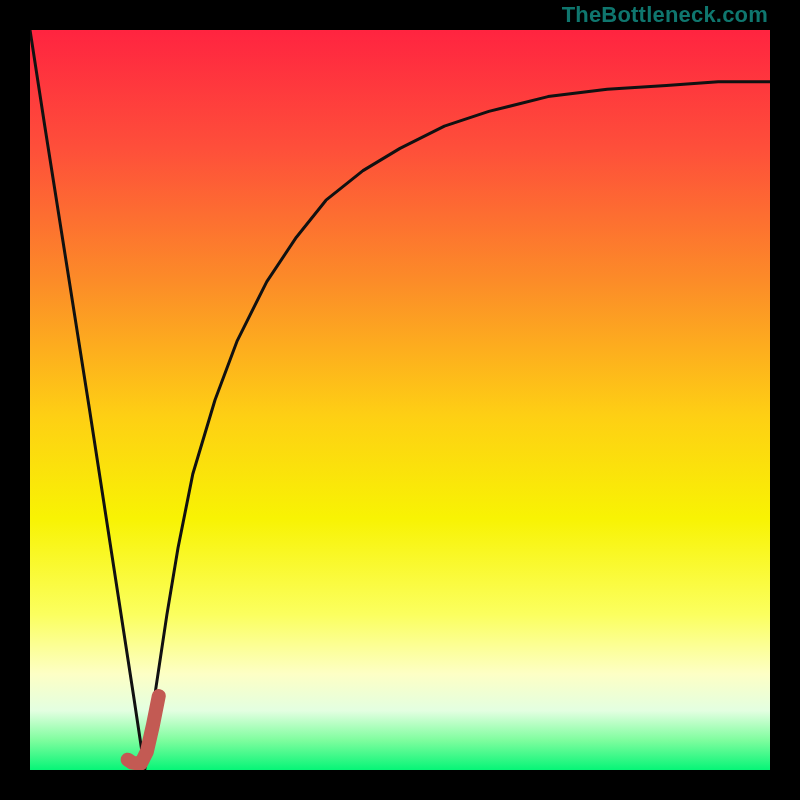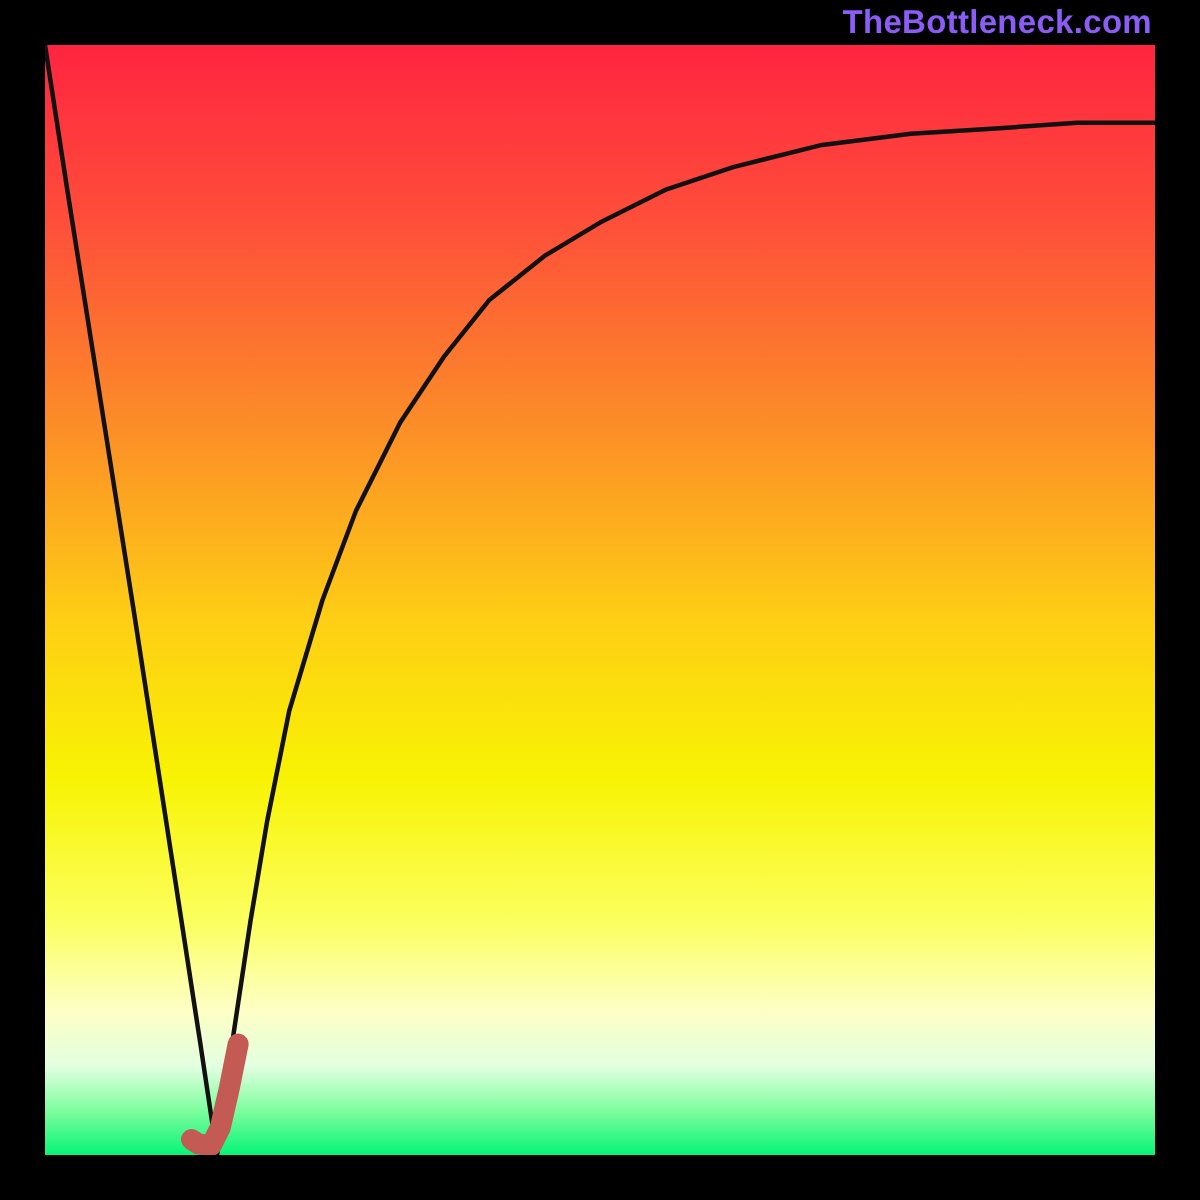--- a/index.html
+++ b/index.html
@@ -23,21 +23,21 @@
     bottom: 30px;
   }
   .gradient {
     position: absolute;
     inset: 0;
   }
   .watermark {
     position: absolute;
     top: 2px;
     right: 32px;
-    color: #8b5cf6;
+    color: #0f766e;
     font-size: 22px;
     font-weight: 600;
     letter-spacing: 0.2px;
     user-select: none;
   }
   svg {
     position: absolute;
     inset: 0;
     width: 100%;
     height: 100%;

